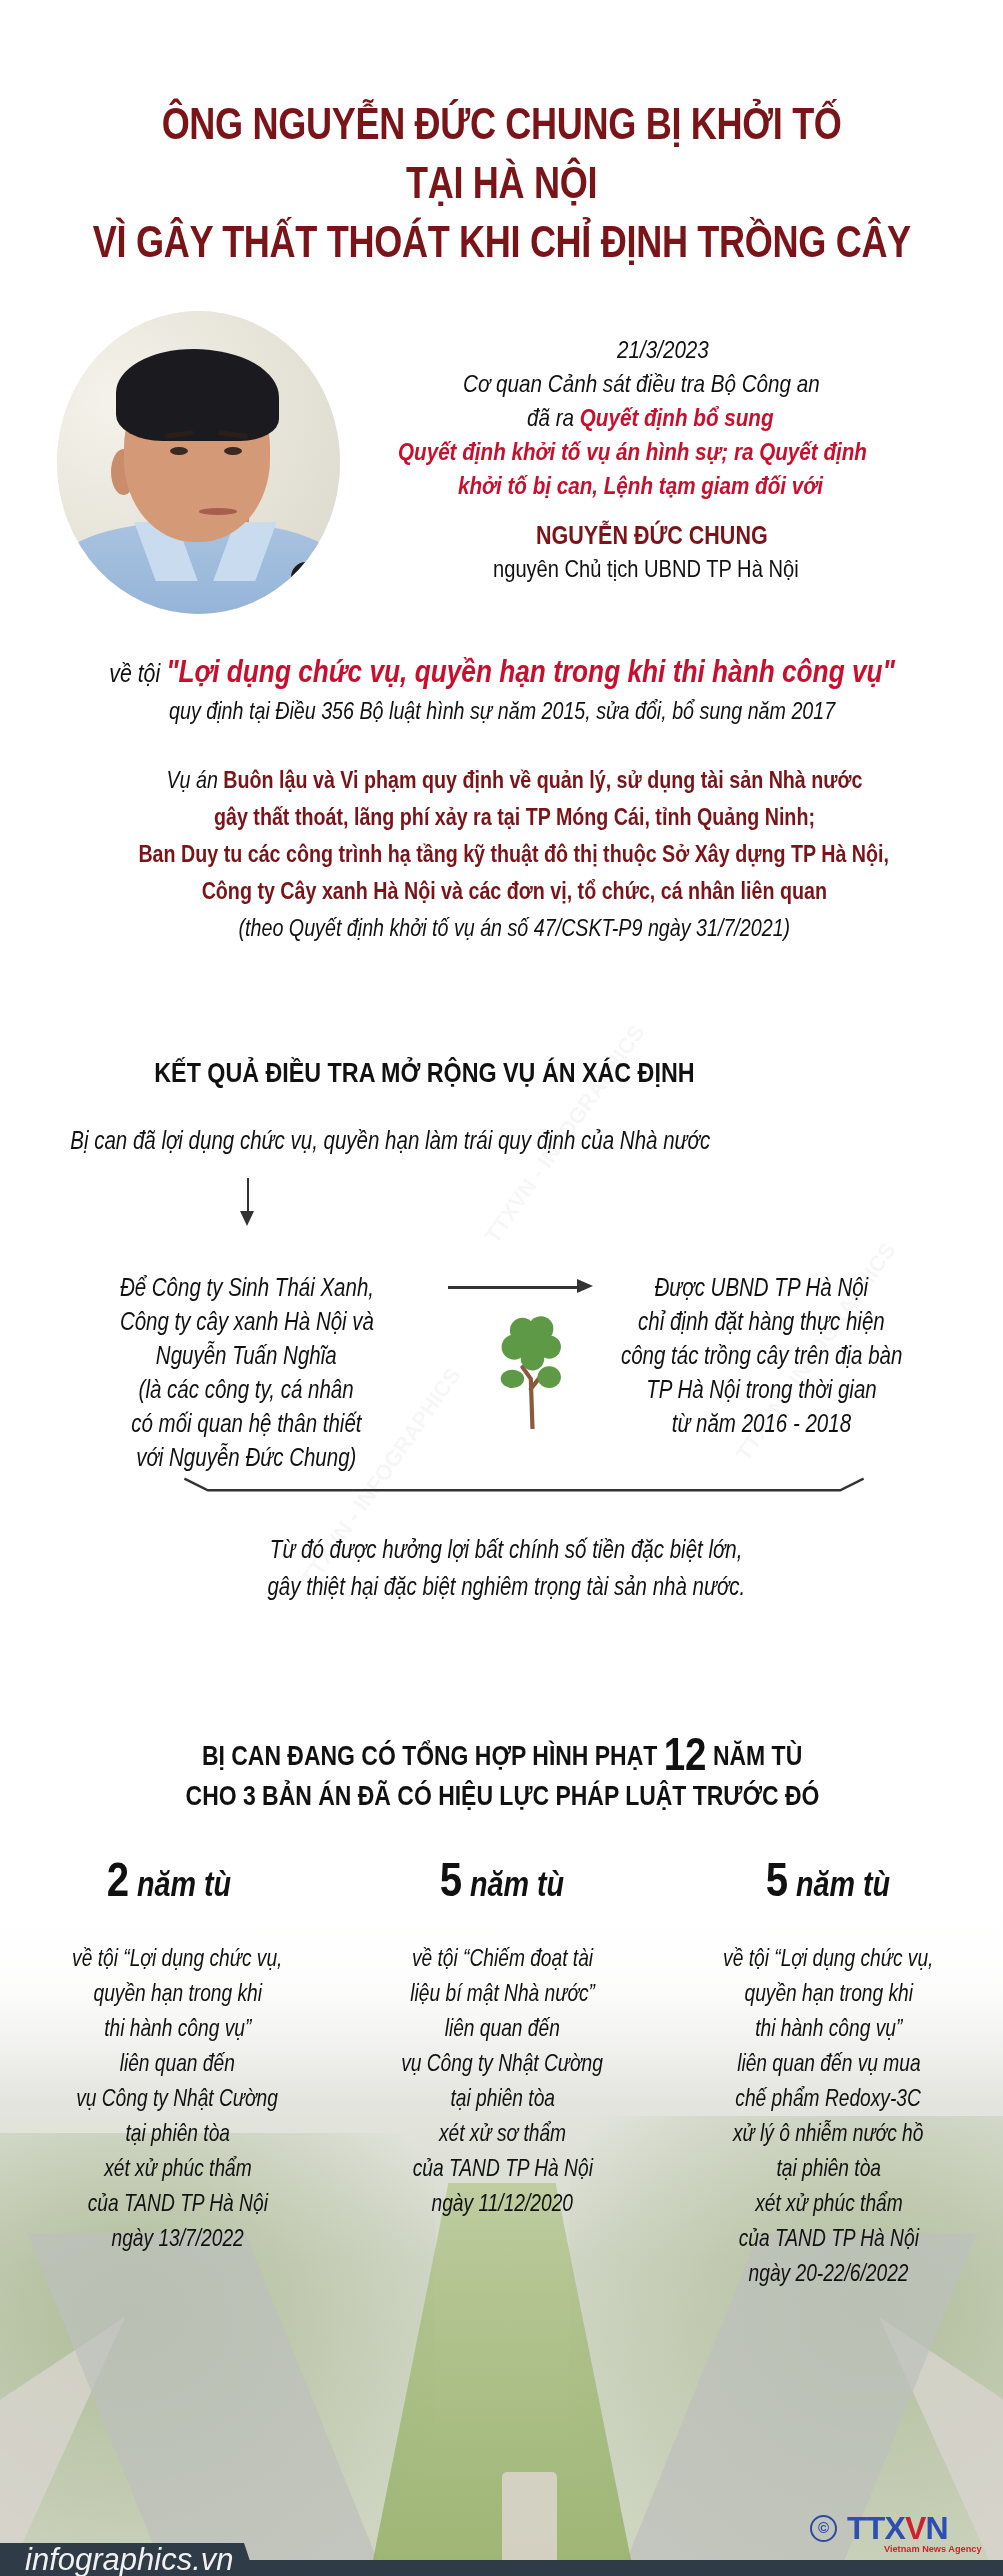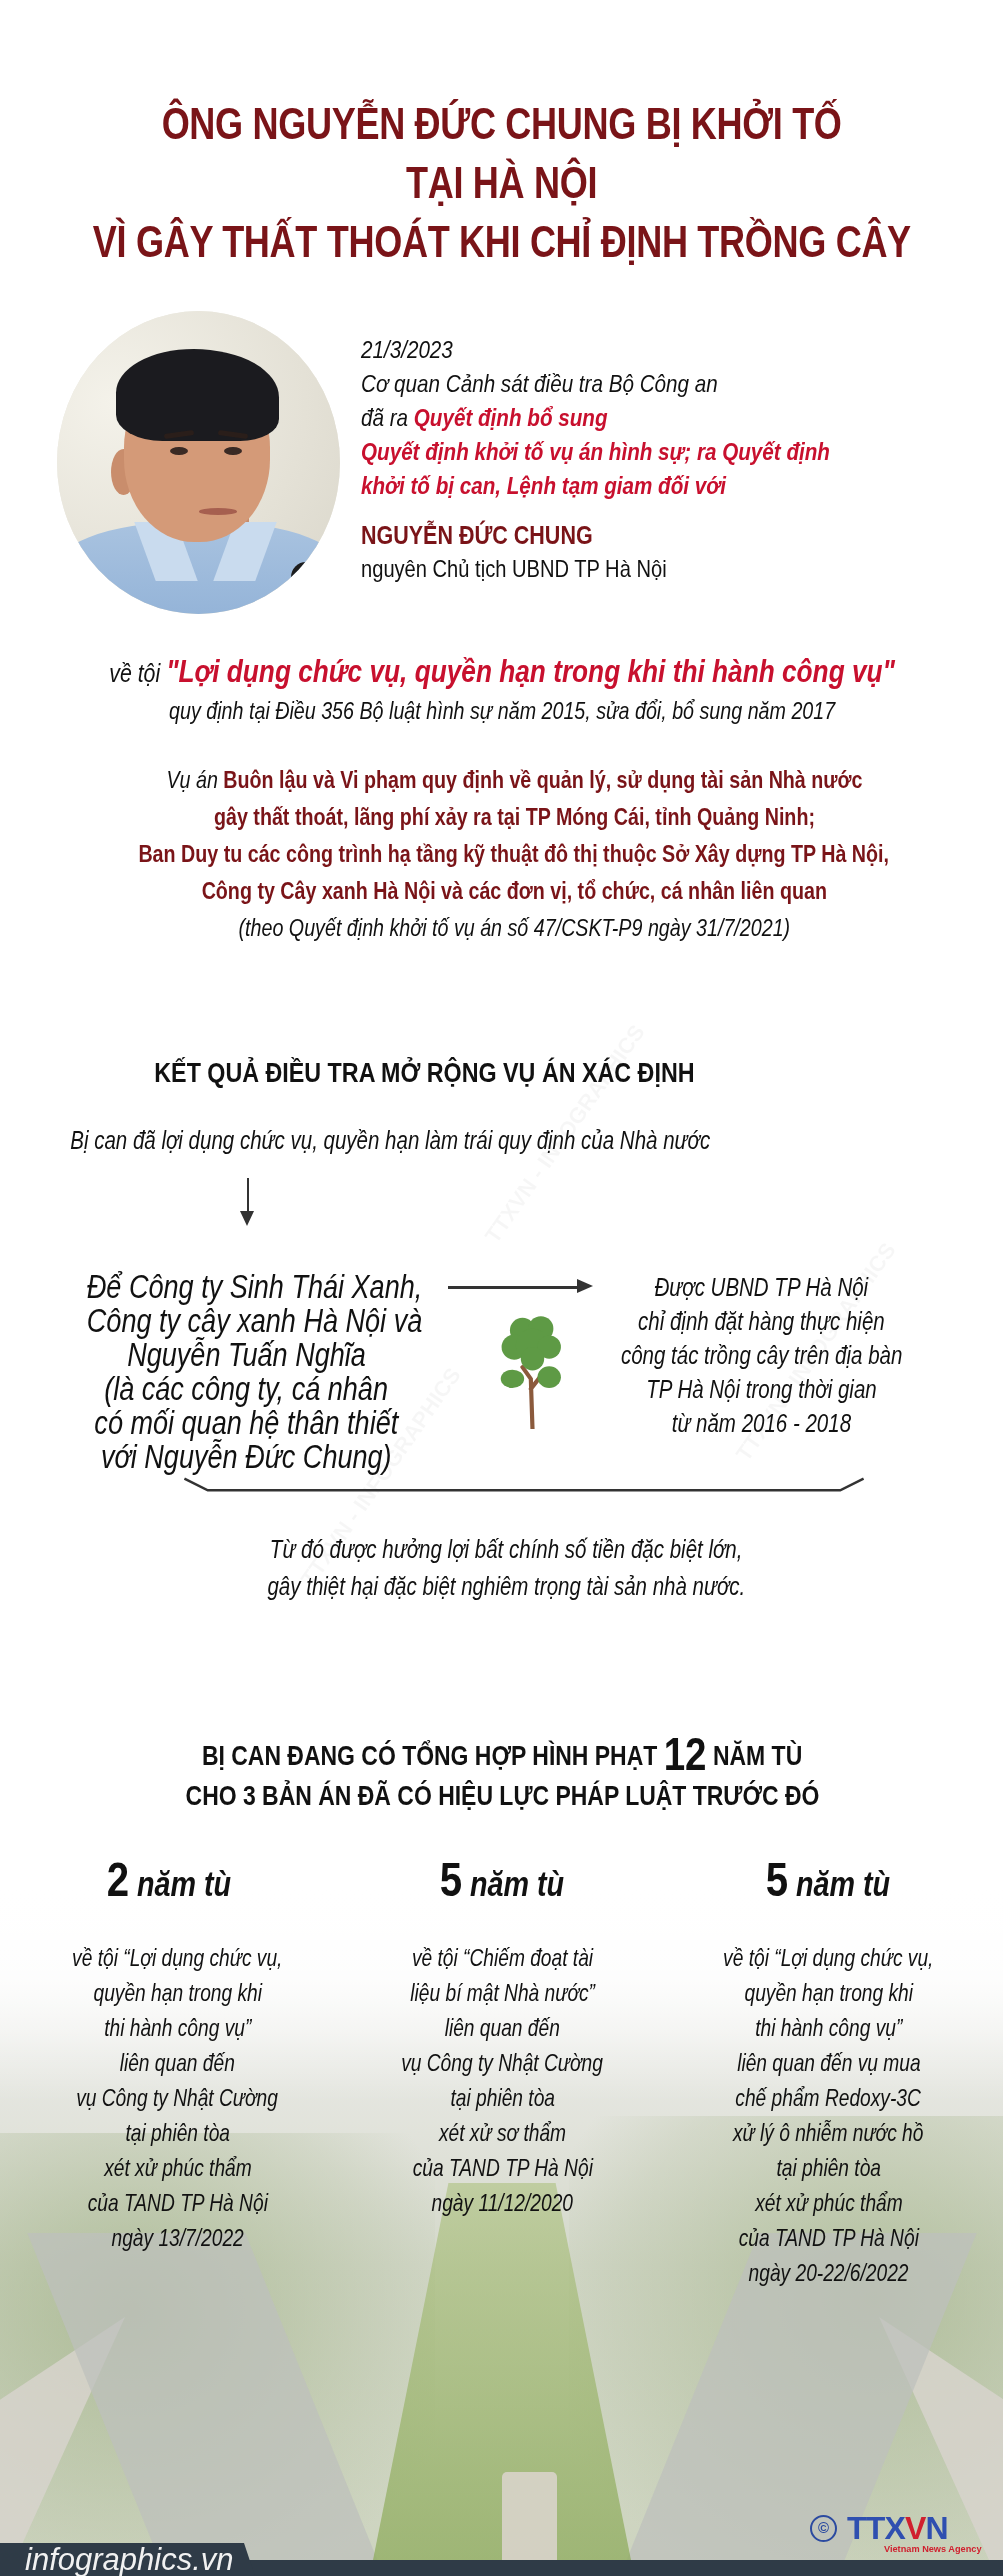--- a/index.html
+++ b/index.html
@@ -36,21 +36,21 @@
   .portrait .ear { position: absolute; left: 54px; top: 138px; width: 25px; height: 46px; background: #c98d6c; border-radius: 50%; }
   .portrait .eye { position: absolute; top: 136px; width: 18.4px; height: 8.4px; background: #3a2a24; border-radius: 50%; }
   .portrait .eye.l { left: 113px; } .portrait .eye.r { left: 167px; }
   .portrait .brow { position: absolute; top: 121px; width: 30px; height: 5px; background: #2a1e1a; border-radius: 2.5px; }
   .portrait .brow.l { left: 107px; transform: rotate(-8deg); } .portrait .brow.r { left: 161px; transform: rotate(8deg); }
   .portrait .mouth { position: absolute; left: 142px; top: 197px; width: 38px; height: 6.7px; background: #a65f4f; border-radius: 50%; }
   .portrait .mic { position: absolute; left: 234px; top: 251px; width: 30px; height: 50px; background: #1d1d1d; border-radius: 15px; }
 
   
   .info { left: 361px; top: 333px; width: 619px; font-size: 24px; line-height: 34px; font-style: italic; }
-  .info .row { display: block; white-space: nowrap; }
+  .info .row { display: block; white-space: nowrap; text-align: center; }
   .red { color: #c8102e; font-weight: 700; }
   .info .name { margin-top: 15px; font-style: normal; font-weight: 700; color: #7a1418; font-size: 25px; }
   .info .role { font-style: normal; font-size: 23.4px; }
 
   
   .charge { left: 0; width: 1004px; top: 653px; text-align: center; font-style: italic; }
   .charge .l1 { font-size: 26px; line-height: 37px; }
   .charge .l1 .big { font-size: 32px; color: #c8102e; font-weight: 700; }
   .charge .l2 { font-size: 24px; line-height: 37px; }
 
@@ -61,21 +61,21 @@
   .case .note { font-style: italic; color: #111; }
 
   
   .inv-title { left: 0; width: 848px; top: 1056px; text-align: center; font-weight: 700; font-size: 28.4px; color: #111; }
   .inv-lead { left: 0; width: 1004px; top: 1126px; font-style: italic; font-size: 25px; }
 
   .arrow-down { left: 247px; top: 1178px; width: 1.7px; height: 37px; background: #333; }
   .arrow-down-head { left: 240px; top: 1211px; width: 0; height: 0;
      border-left: 7.5px solid transparent; border-right: 7.5px solid transparent; border-top: 15px solid #333; }
 
-  .left-col { left: 50px; width: 393px; top: 1270px; text-align: center; font-style: italic; font-size: 33px; line-height: 34px; }
+  .left-col { left: 50px; width: 393px; top: 1270px; text-align: center; font-style: italic; font-size: 25px; line-height: 34px; }
   .right-col { left: 544px; width: 435px; top: 1270px; text-align: center; font-style: italic; font-size: 25px; line-height: 34px; }
   .left-col .row, .right-col .row { display: block; white-space: nowrap; }
 
   .arrow-right { left: 448px; top: 1286px; width: 134px; height: 2.5px; background: #333; }
   .arrow-right-head { left: 577px; top: 1279px; width: 0; height: 0;
      border-top: 7.5px solid transparent; border-bottom: 7.5px solid transparent; border-left: 16.7px solid #333; }
 
   .tree { left: 499px; top: 1312px; width: 67px; height: 117px; }
 
   .brace { left: 182px; top: 1477px; width: 684px; height: 16.7px; }

